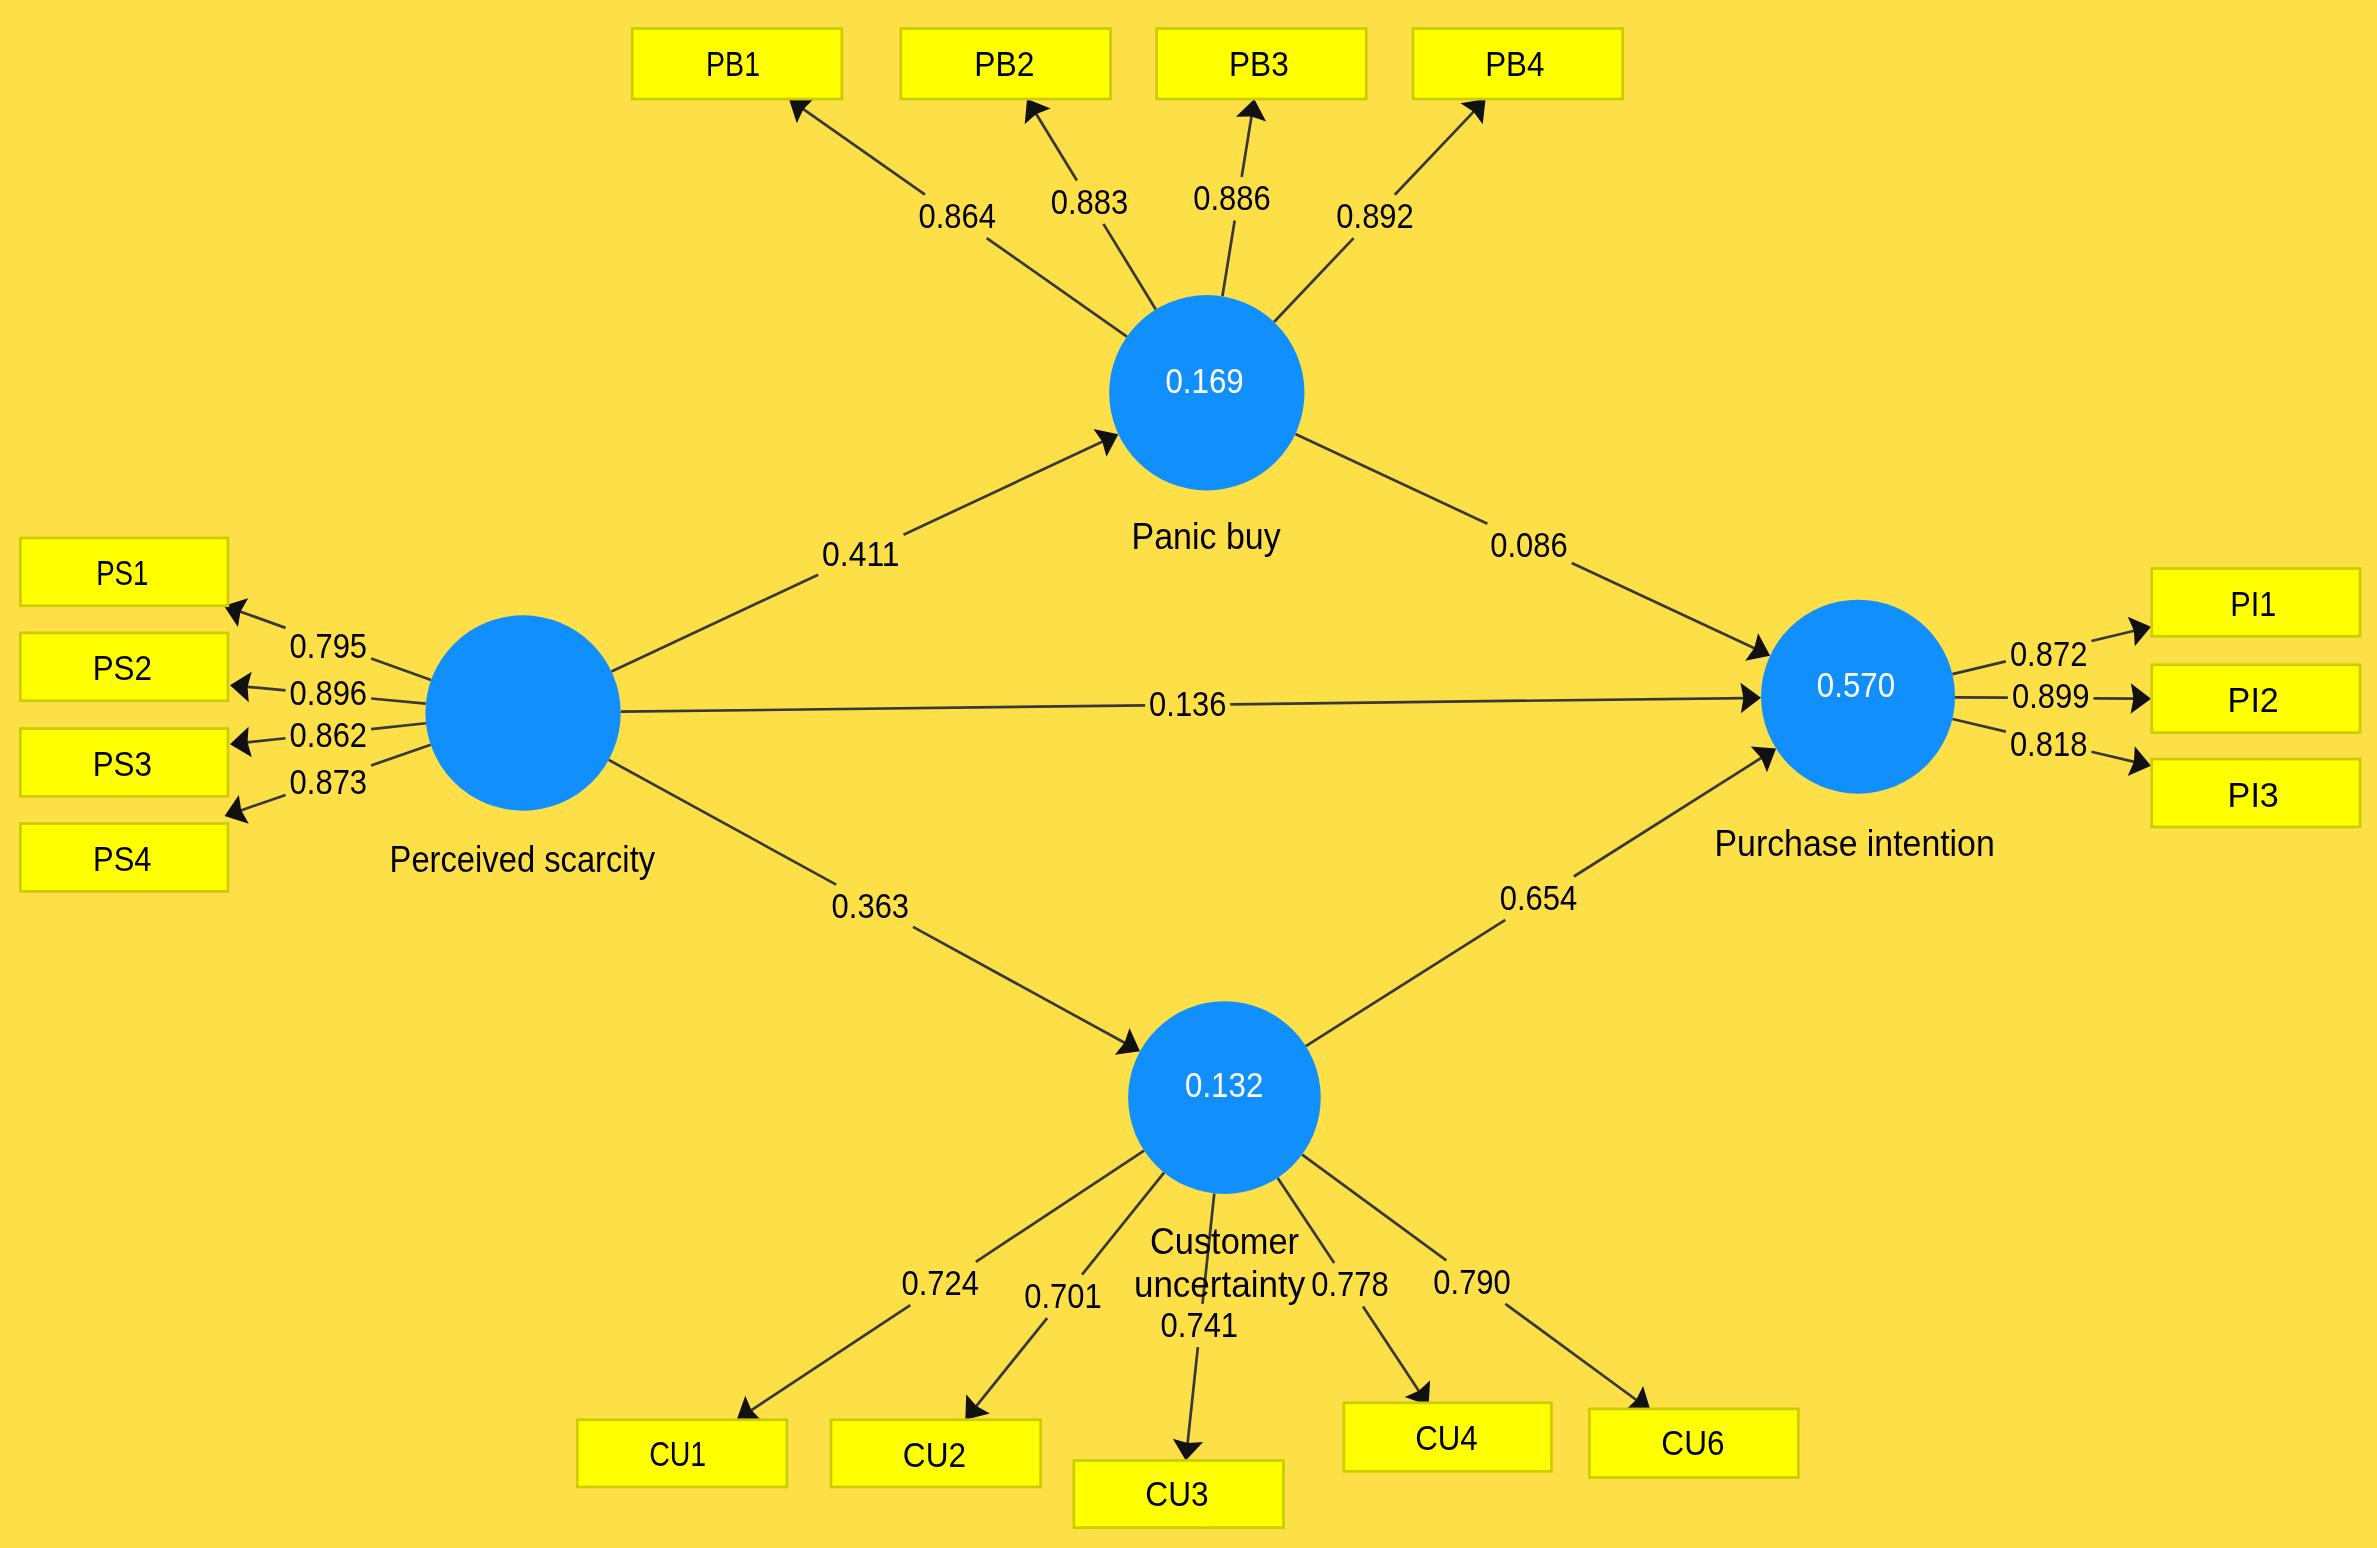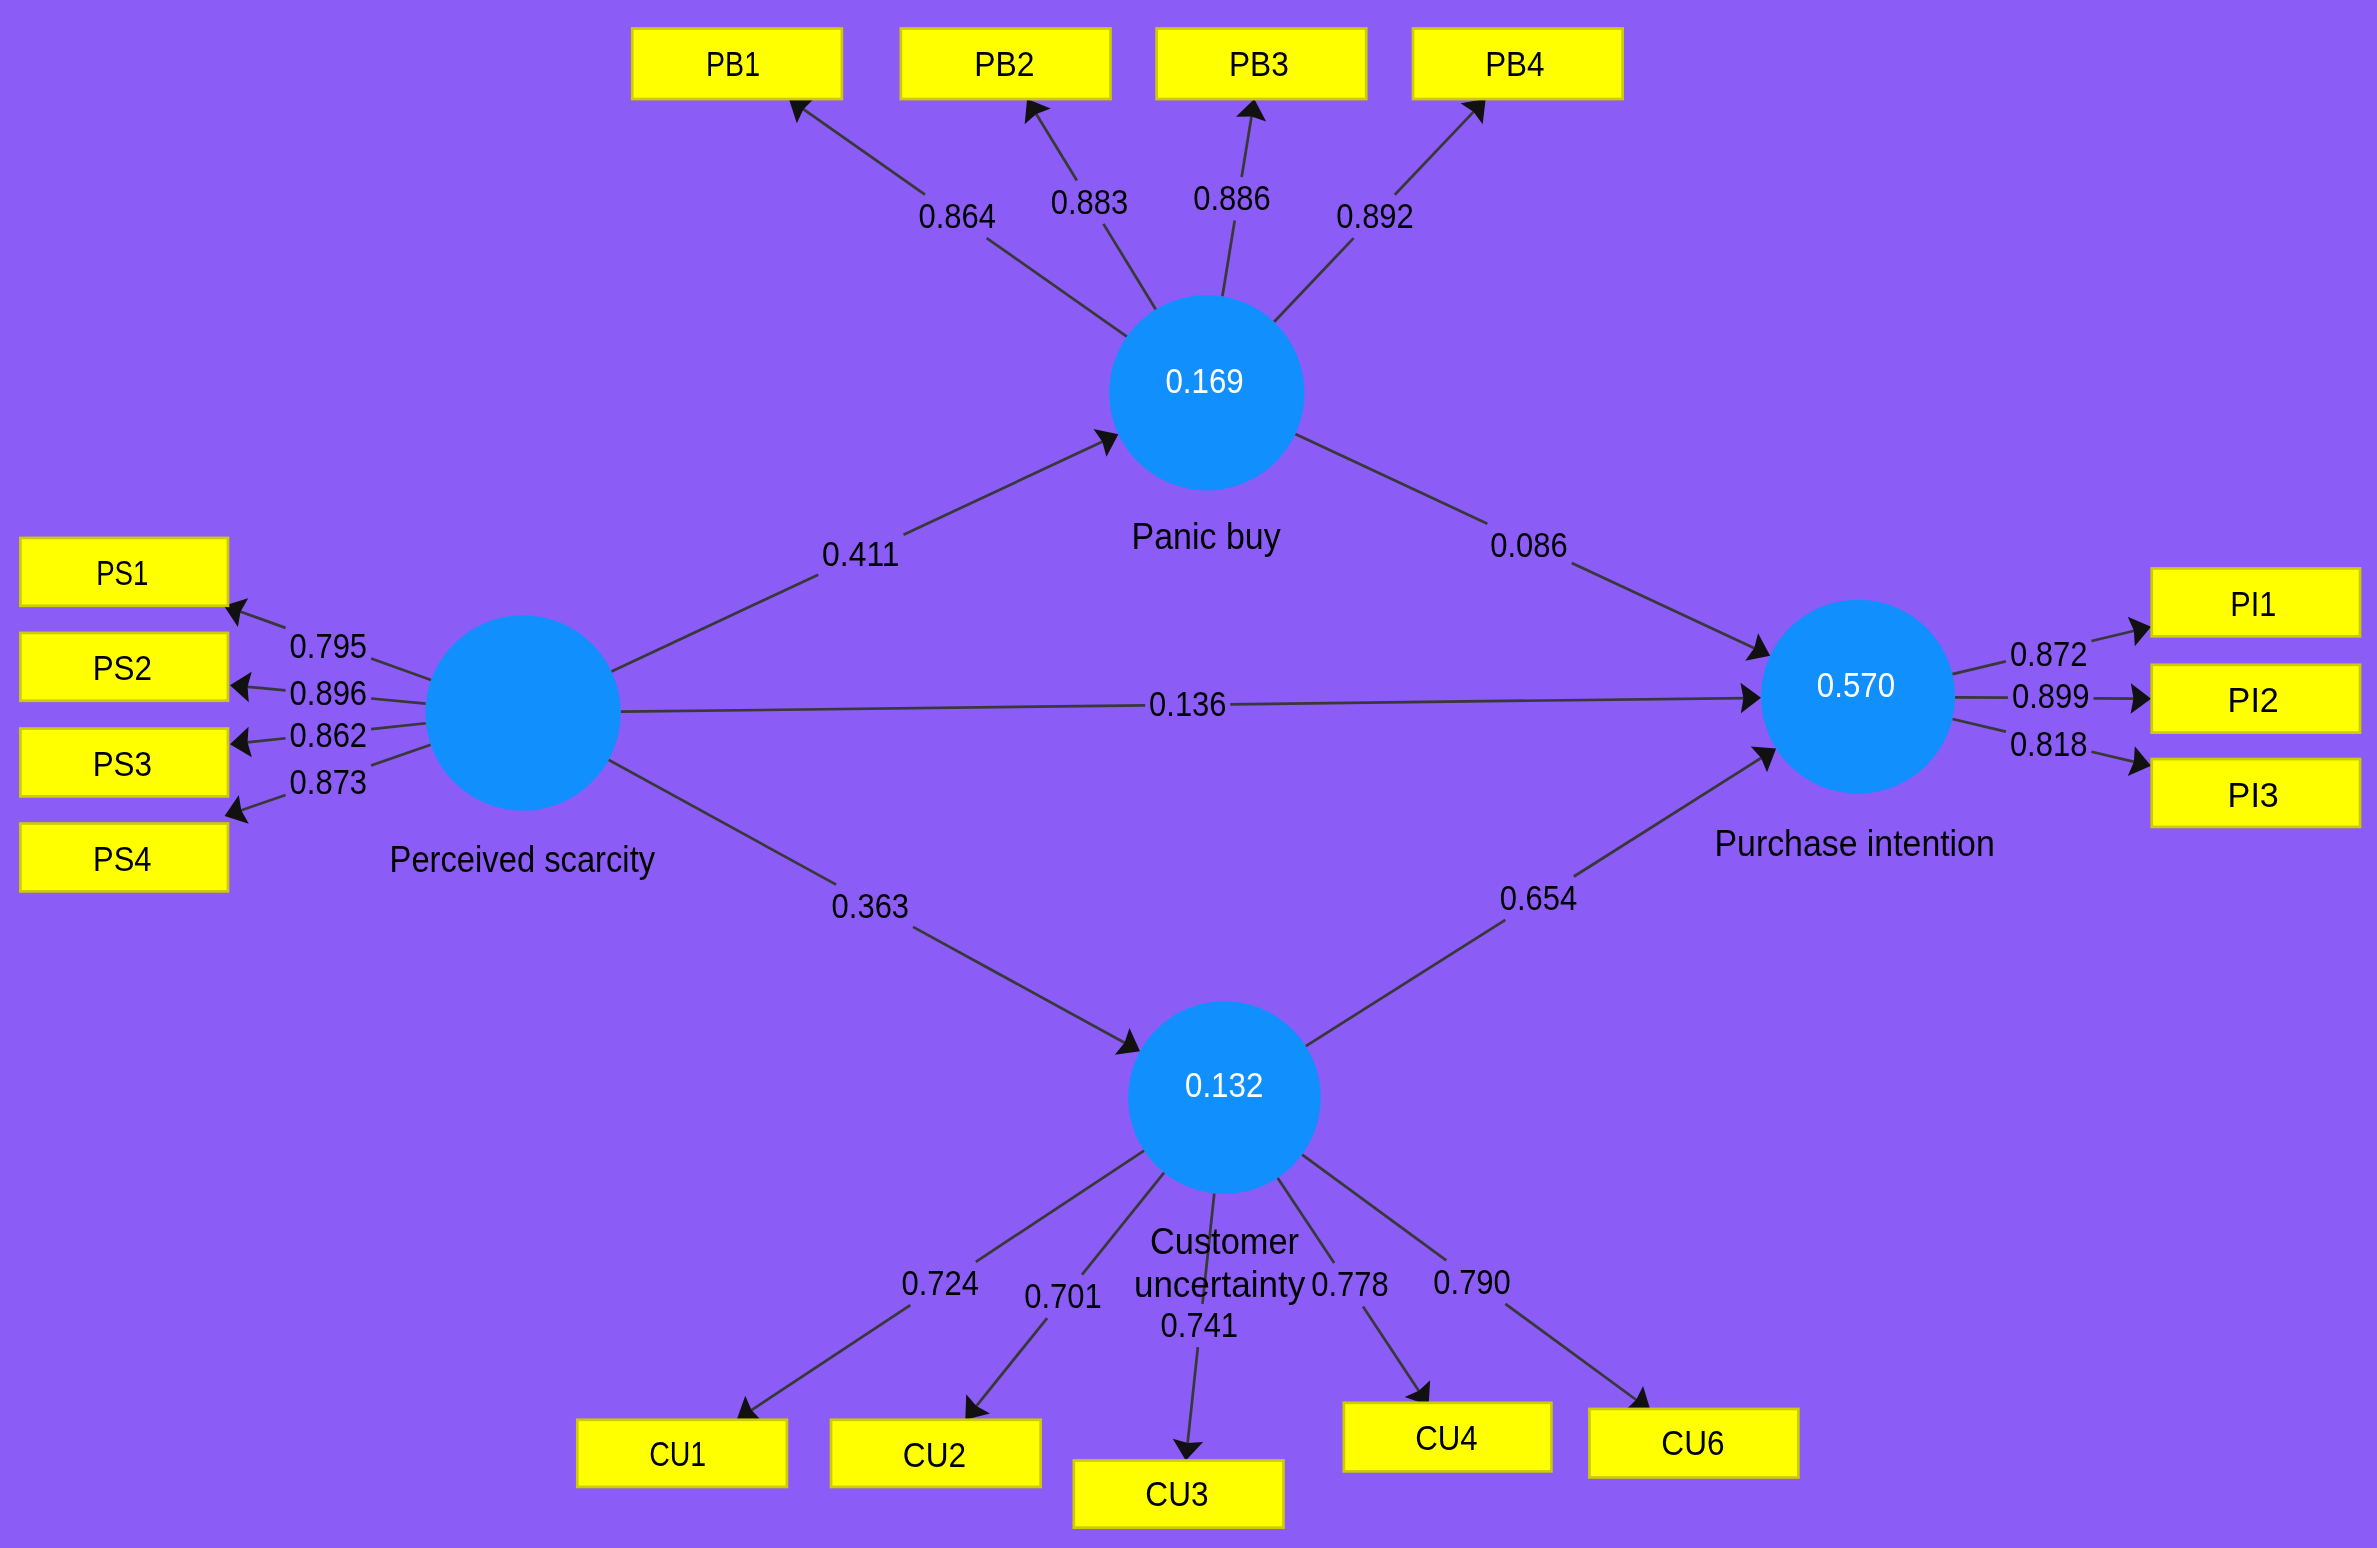--- a/index.html
+++ b/index.html
@@ -1,16 +1,16 @@
 <!DOCTYPE html>
 <html style="font-size:11px"><head>
 <meta charset="utf-8">
 <style>
   html,body{margin:0;padding:0;background:#ffffff;}
-  #root{position:relative;width:2377px;height:1548px;background:#8b5cf6;overflow:hidden;}
+  #root{position:relative;width:2377px;height:1548px;background:#fde047;overflow:hidden;}
   svg.layer{position:absolute;left:0;top:0;width:2377px;height:1548px;display:block;}
   .edge{stroke:#383838;stroke-width:4.0;fill:none;}
   .arrowhead{fill:#111111;}
   .ind-box{fill:#ffff00;stroke:#cccc00;stroke-width:4;}
   .ind-label{font-family:"Liberation Sans",sans-serif;font-size:52px;fill:#000;text-anchor:middle;}
   .con-circle{fill:#1190fd;}
   .con-value{font-family:"Liberation Sans",sans-serif;font-size:51px;fill:#ffffff;text-anchor:middle;}
   .con-label{font-family:"Liberation Sans",sans-serif;font-size:55px;fill:#000;text-anchor:middle;}
   .val-label{font-family:"Liberation Sans",sans-serif;font-size:51px;fill:#000;text-anchor:middle;}
 </style>

